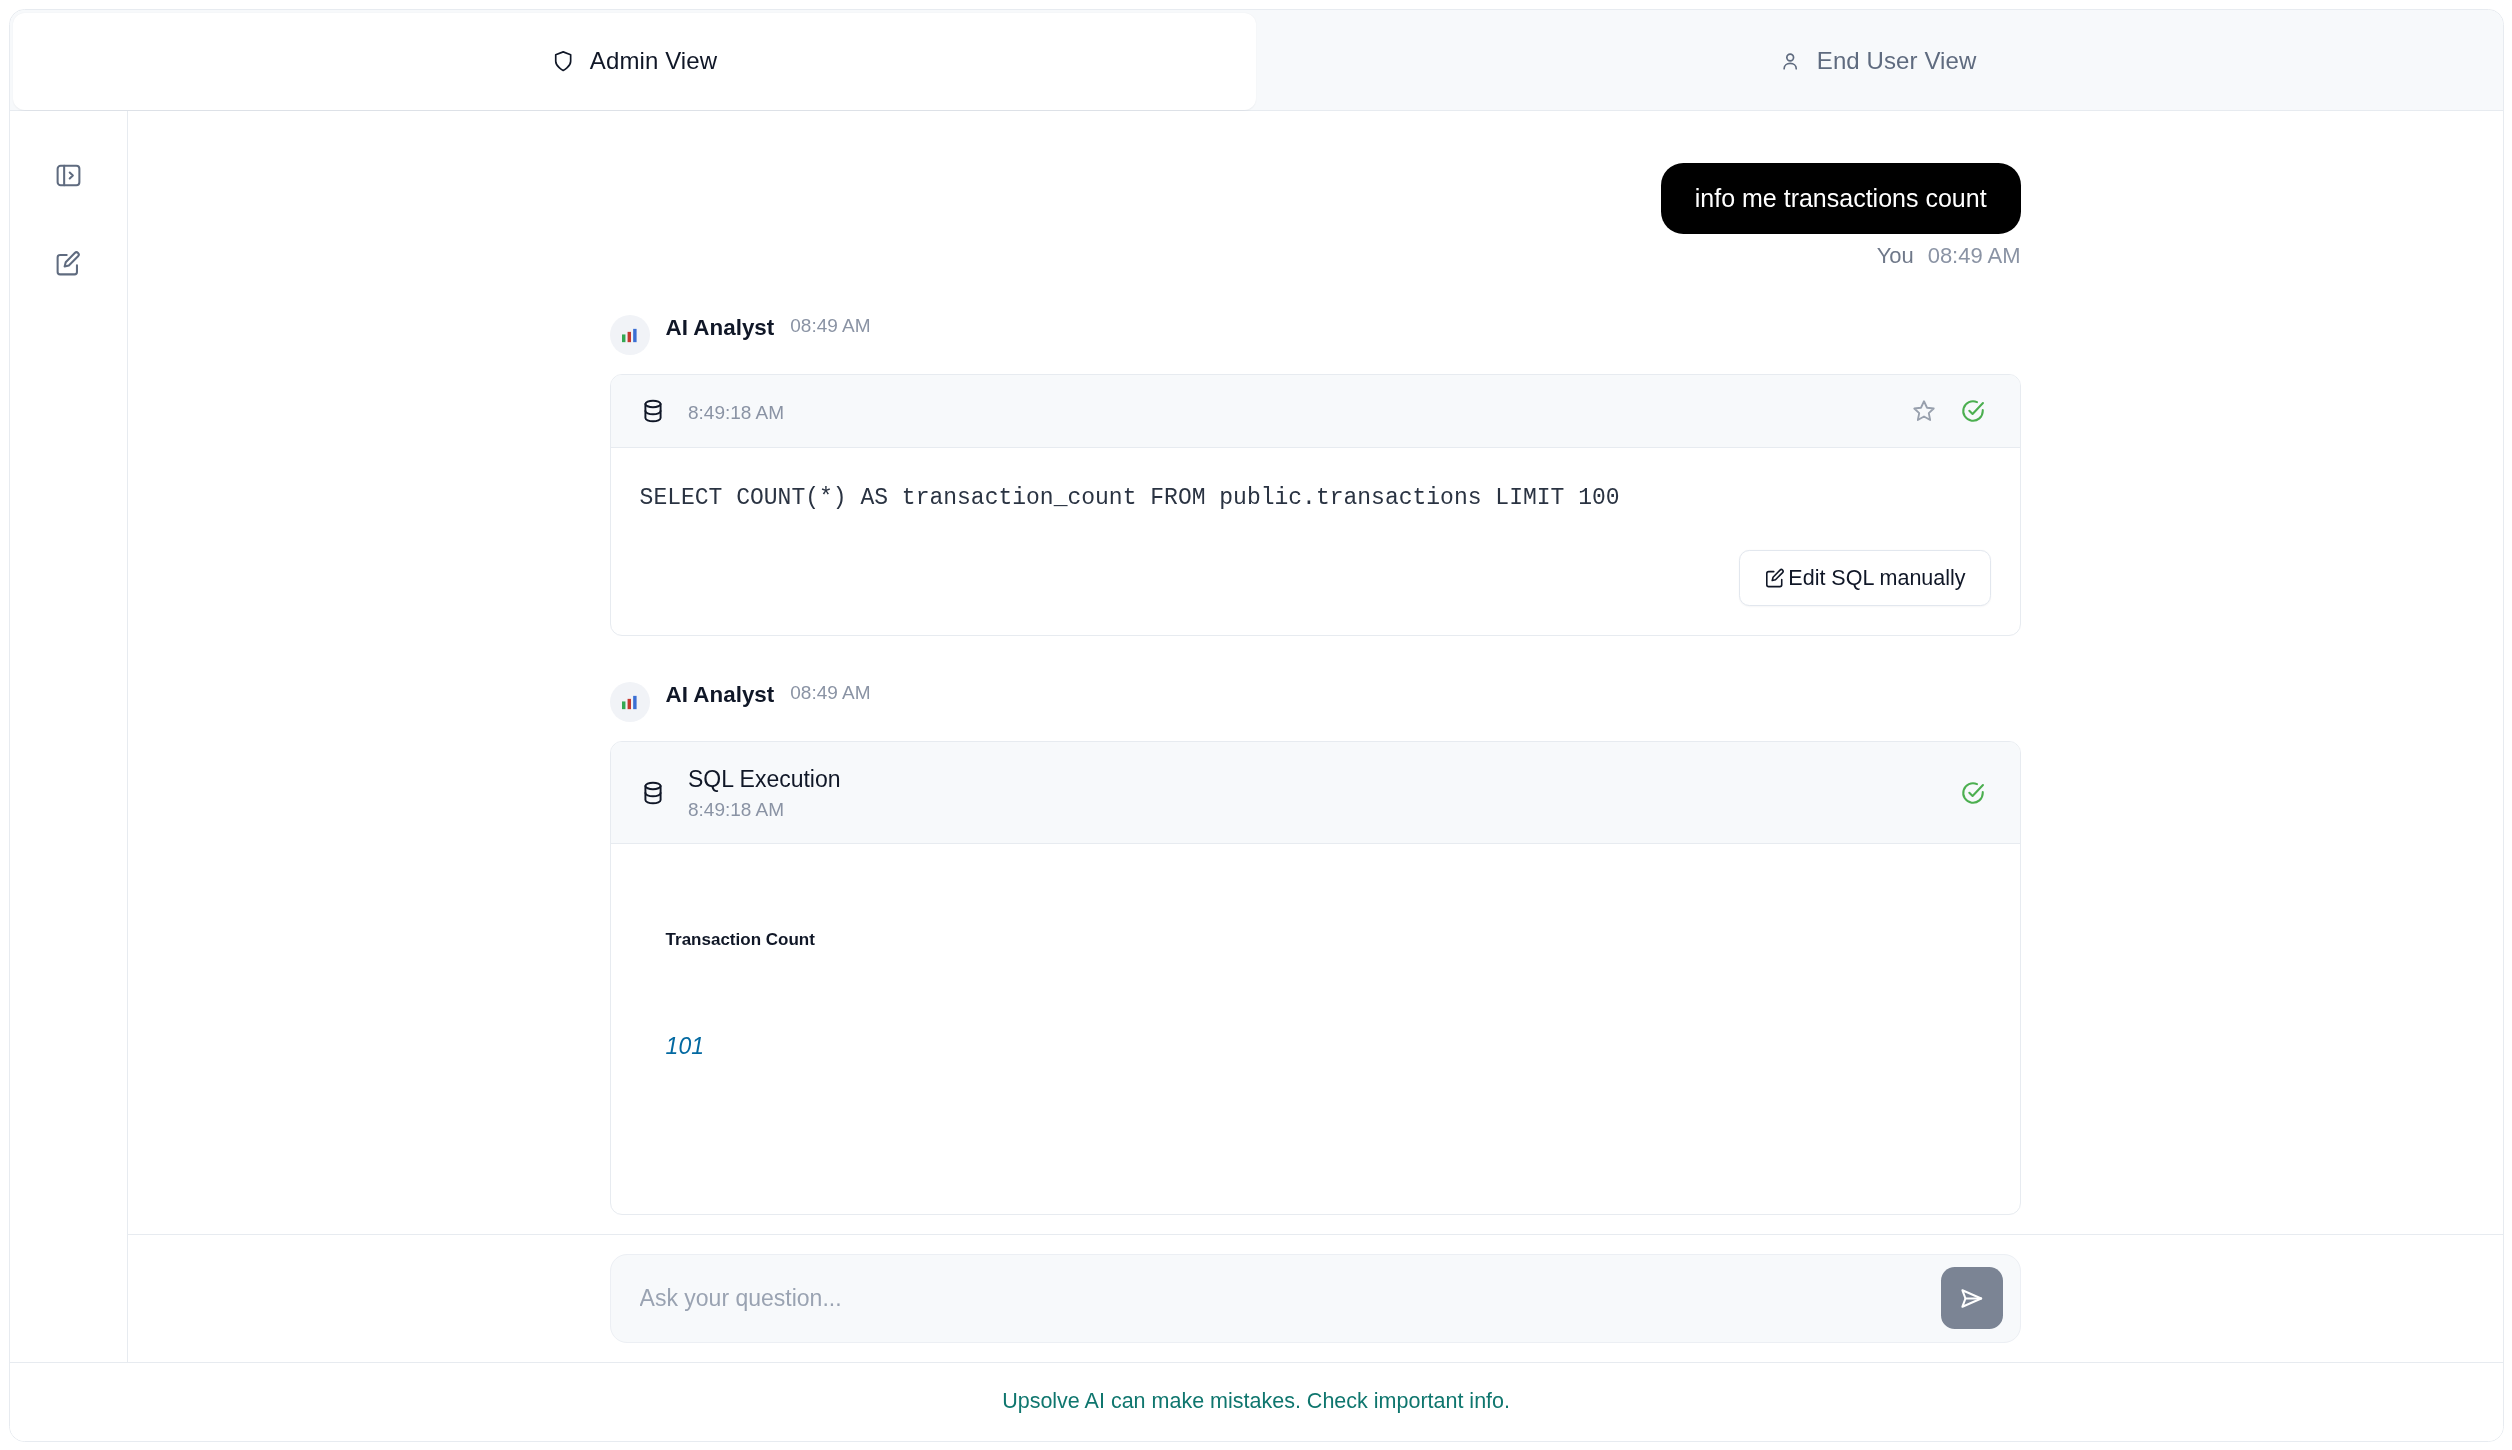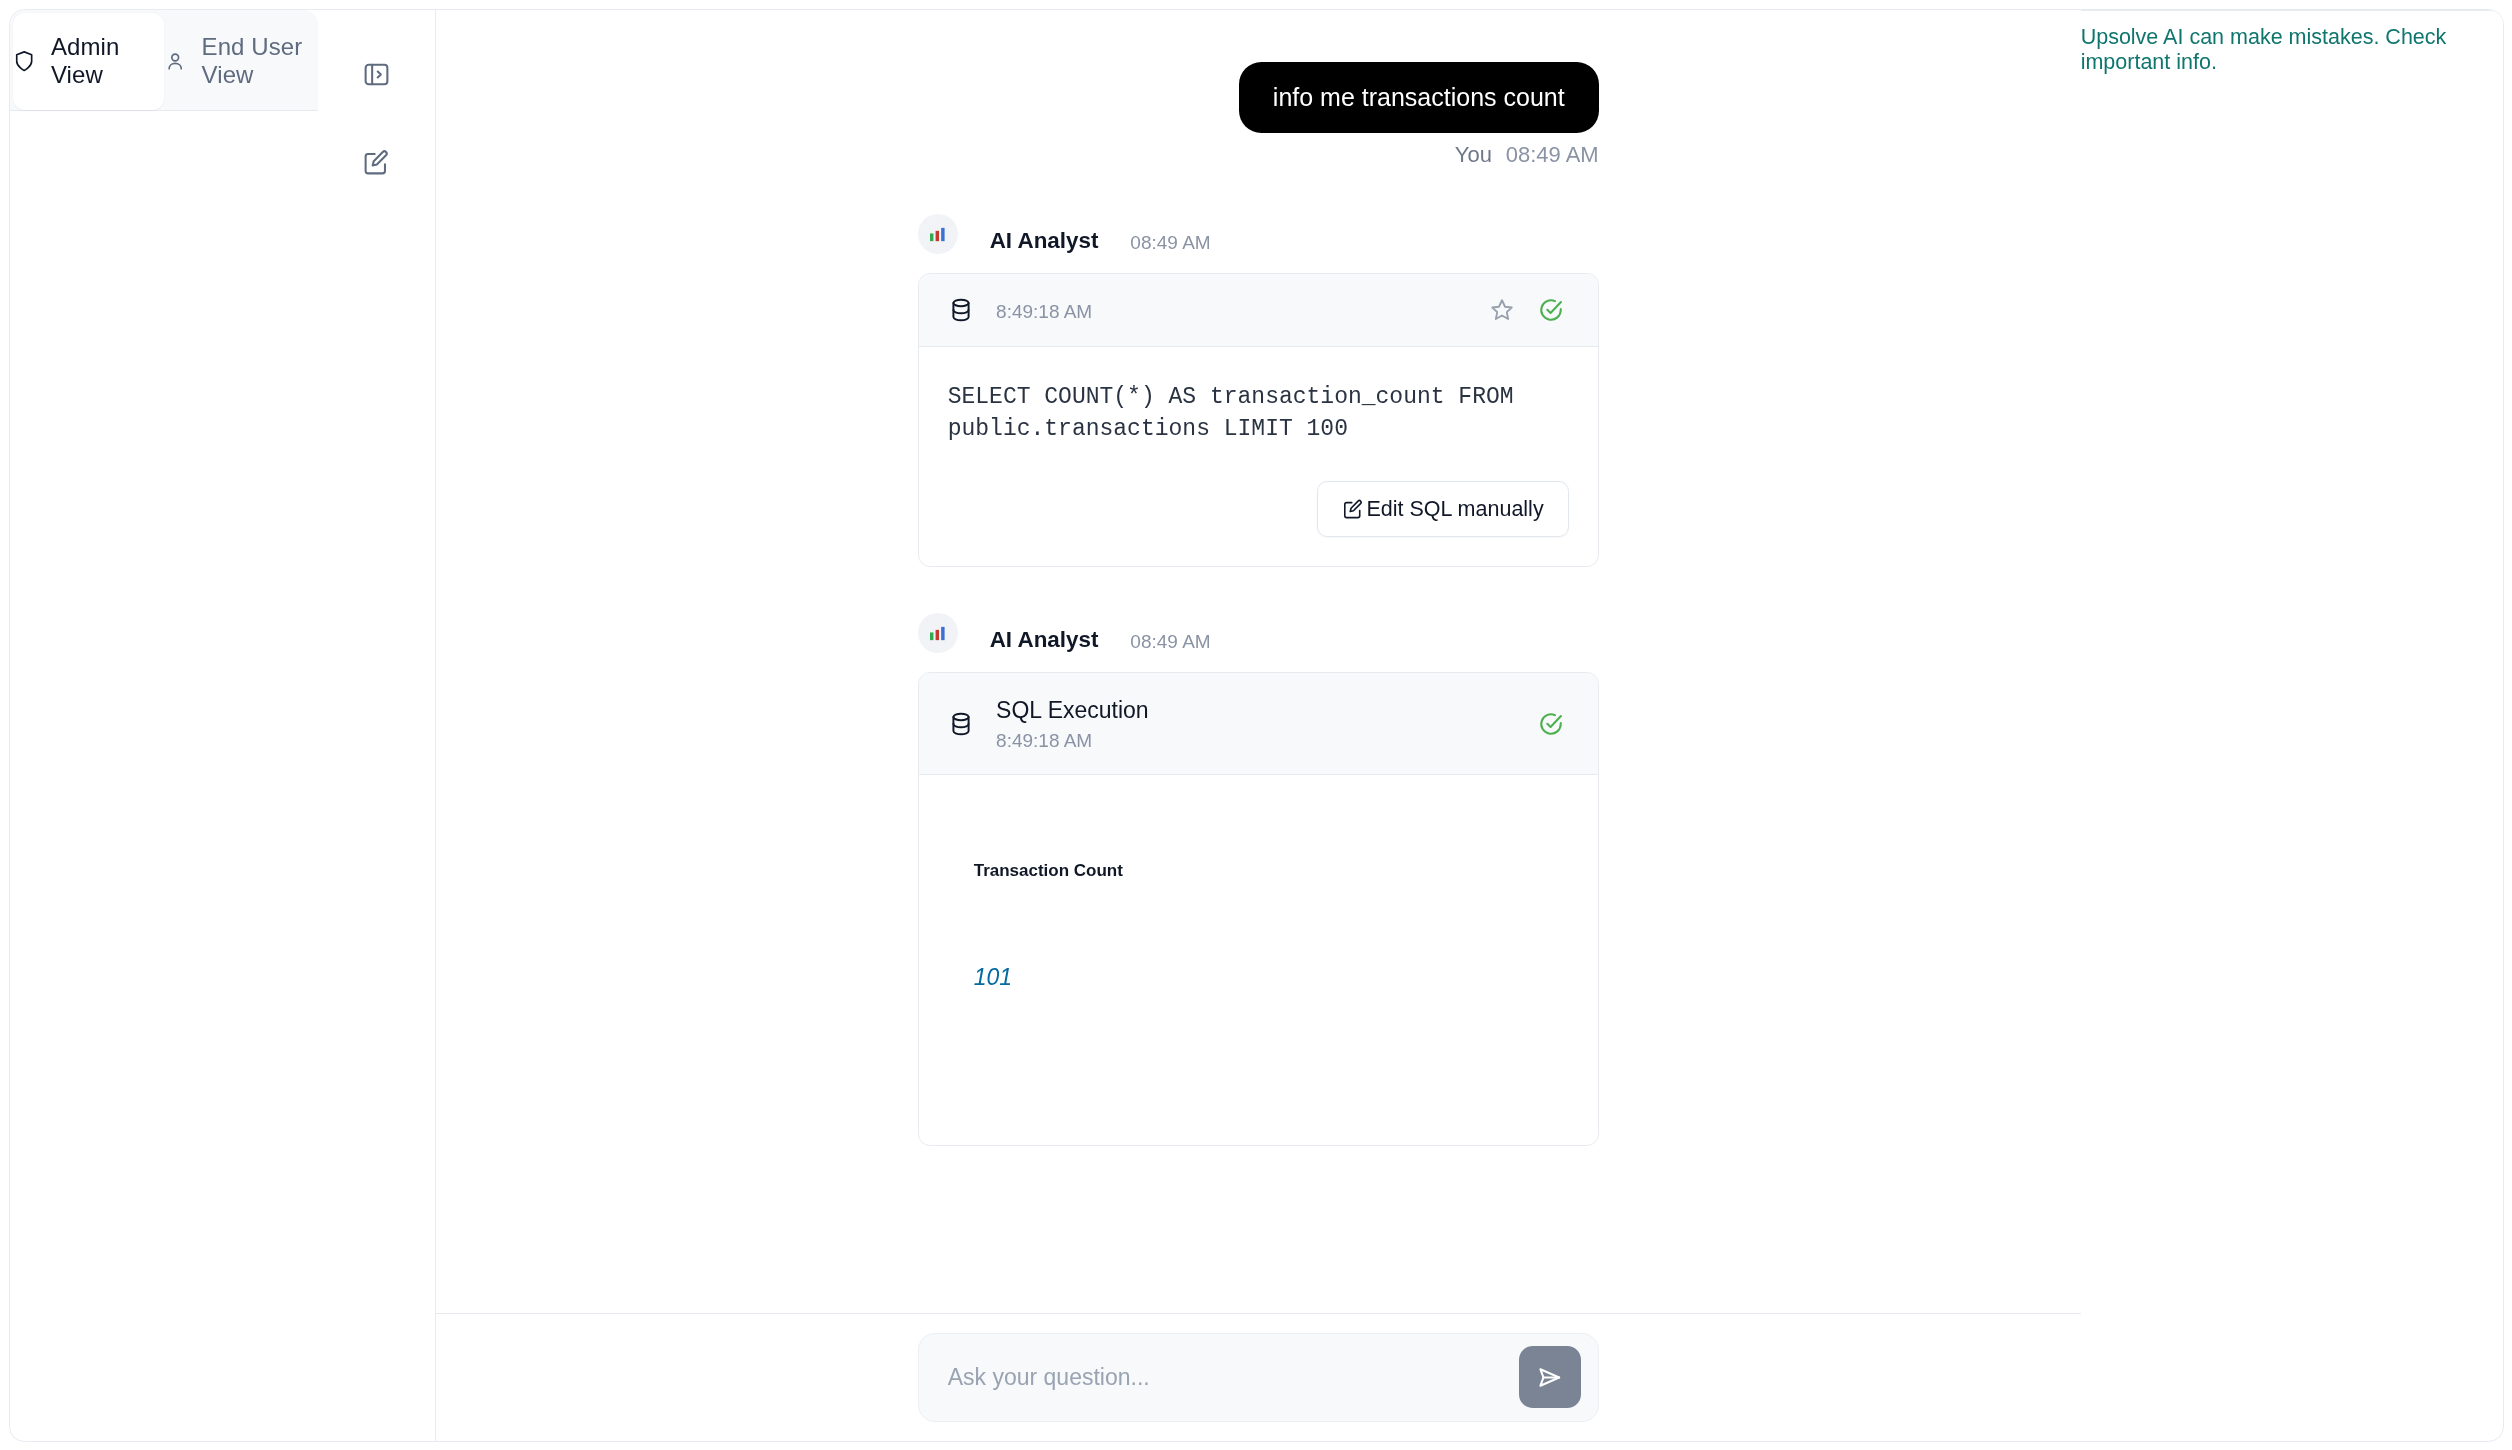--- a/index.html
+++ b/index.html
@@ -17,21 +17,21 @@
     position: absolute;
     left: 8.6px;
     top: 8.6px;
     width: 2495px;
     height: 1433px;
     background: #ffffff;
     border: 0.9px solid #e7ebf0;
     border-radius: 15.5px;
     overflow: hidden;
     display: flex;
-    flex-direction: row;
+    flex-direction: column;
   }
 
   
   .tab-bar {
     height: 101px;
     min-height: 101px;
     background: #f7f9fb;
     border-bottom: 0.9px solid #e7ebf0;
     display: flex;
     align-items: stretch;
@@ -135,22 +135,22 @@
     margin-top: 9px;
     font-size: 22px;
     color: #8a93a4;
   }
   .user-meta .who { color: #6f7889; }
 
   
   .assist-block { margin-top: 46px; }
   .assist-head {
     display: flex;
-    align-items: flex-end;
-    gap: 32px;
+    align-items: flex-start;
+    gap: 16px;
     padding-left: 0;
   }
   .avatar {
     width: 40px;
     height: 40px;
     border-radius: 50%;
     background: #f1f3f7;
     display: flex;
     align-items: center;
     justify-content: center;

